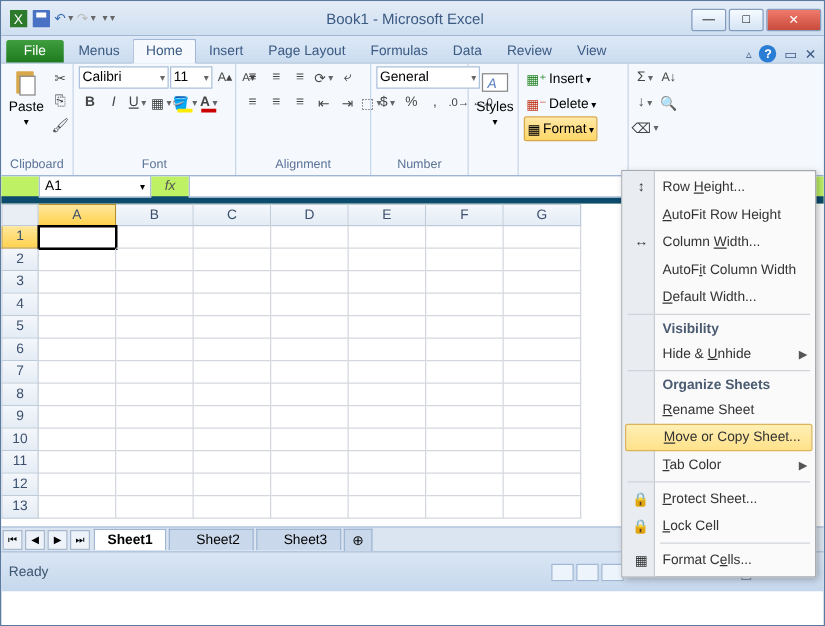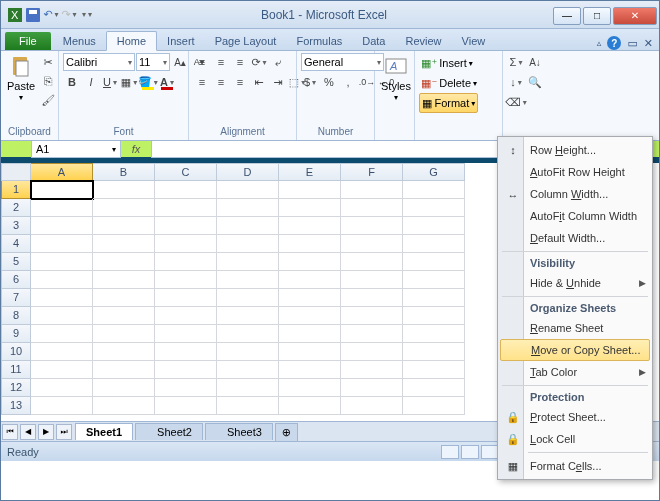--- a/index.html
+++ b/index.html
@@ -59,21 +59,21 @@
 .cell.active{outline:2px solid #000;outline-offset:-1px;}
 
 
 .sheetbar{height:20px;background:#dbe5f1;border-top:1px solid #9fb6d4;display:flex;align-items:center;}
 .navbtn{width:16px;height:16px;border:1px solid #a8b8cf;margin:0 1px;display:flex;align-items:center;justify-content:center;font-size:8px;background:#eef3fa;}
 .stab{padding:2px 10px;background:#fff;border:1px solid #9fb6d4;border-bottom:none;margin-left:2px;font-size:11px;}
 .stab.active{font-weight:bold;background:#fff;}
 .stab.inactive{background:#cad8eb;padding-left:21px;}
 
 
-.statusbar{height:20px;background:linear-gradient(#dae6f4,#c6d8ed);border-top:1px solid #9fb6d4;display:flex;align-items:center;padding:0 6px;font-size:11px;color:#3b556e;}
+.statusbar{height:32px;background:linear-gradient(#dae6f4,#c6d8ed);border-top:1px solid #9fb6d4;display:flex;align-items:center;padding:0 6px;font-size:11px;color:#3b556e;}
 .statusbar .sp{flex:1;}
 .viewbtn{width:18px;height:14px;border:1px solid #9fb6d4;margin:0 1px;background:#eef4fb;}
 .zoomslider{width:90px;height:4px;background:#b8c8dd;margin:0 6px;position:relative;}
 .zoomslider .thumb{width:8px;height:12px;background:#eef4fb;border:1px solid #7a90ad;position:absolute;left:42px;top:-4px;}
 
 
 .dropdown{position:absolute;right:6px;top:135px;width:156px;background:#fafafa;border:1px solid #a7abb0;box-shadow:2px 2px 6px rgba(0,0,0,0.3);padding:2px;z-index:100;}
 .dropdown .iconcol{position:absolute;left:0;top:0;bottom:0;width:26px;background:#e9edf2;border-right:1px solid #c8cdd3;}
 .dropdown .content{position:relative;}
 .mhdr{font-weight:bold;color:#4a5a70;padding:3px 4px 3px 30px;font-size:11px;}
@@ -493,21 +493,20 @@
         <span><u class="ak">R</u>ename Sheet</span>
       </div>
     <div class="mitem hl">
         <span><u class="ak">M</u>ove or Copy Sheet...</span>
       </div>
     <div class="mitem">
         <span><u class="ak">T</u>ab Color</span>
         <span class="arr">▶</span>
       </div>
     <div class="msep full"></div>
-    <div class="mhdr">Protection</div>
     <div class="mitem">
         <span class="mic" style="color:#c9a227;">🔒</span>
         <span><u class="ak">P</u>rotect Sheet...</span>
       </div>
     <div class="mitem">
         <span class="mic" style="color:#c9a227;">🔒</span>
         <span><u class="ak">L</u>ock Cell</span>
       </div>
     <div class="msep"></div>
     <div class="mitem">

